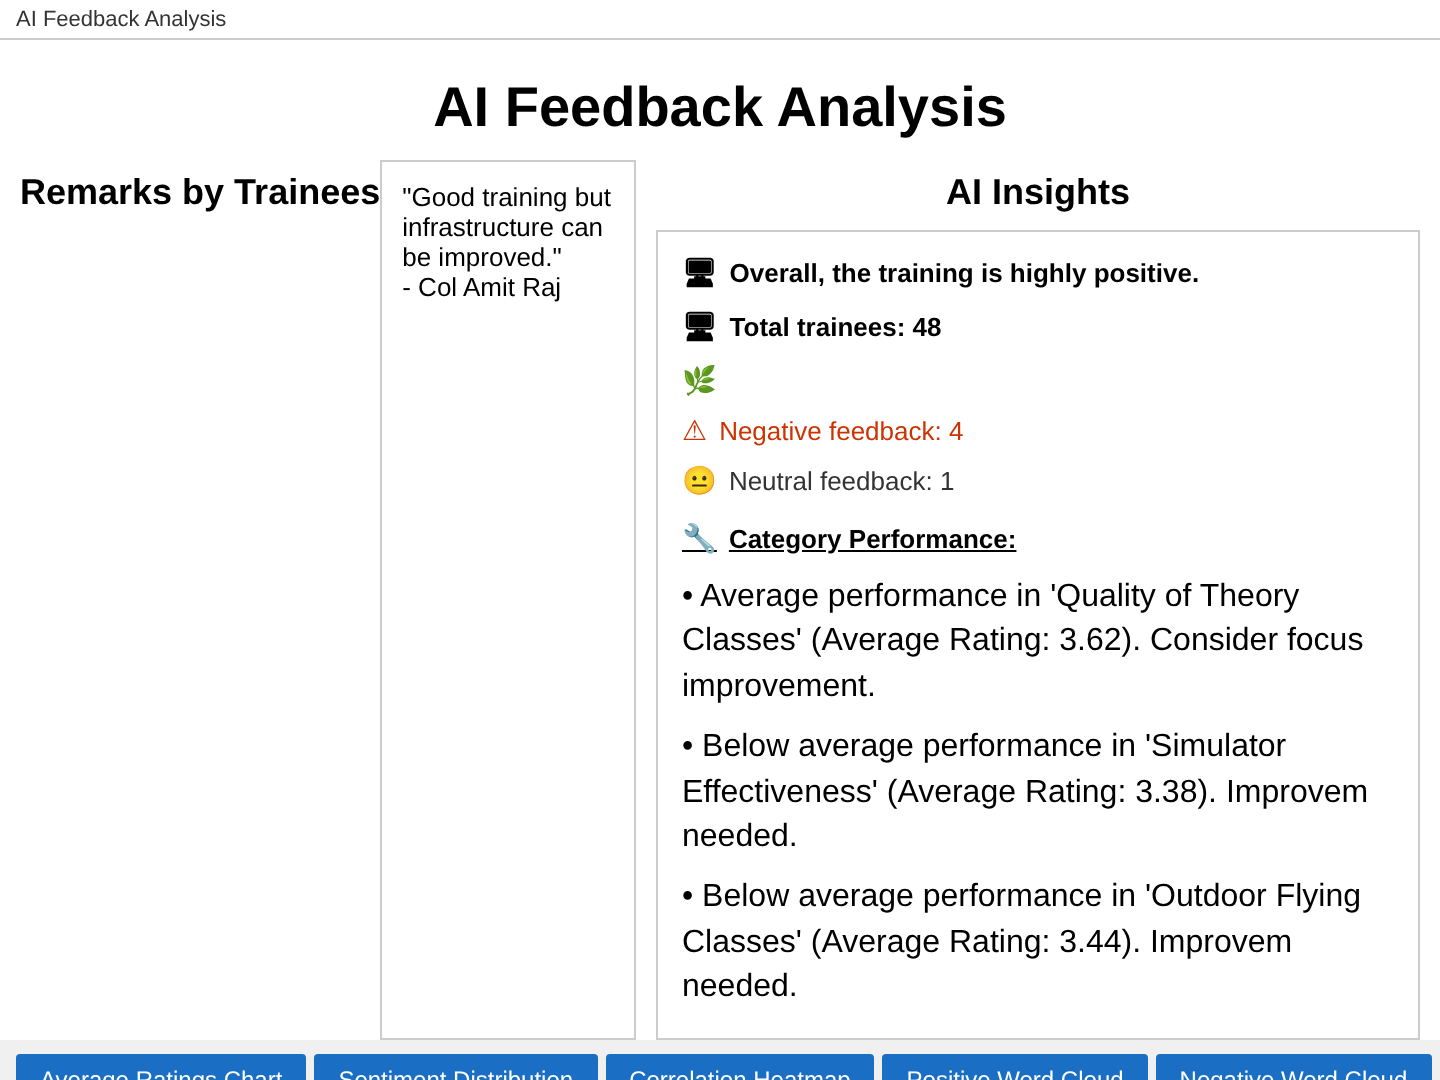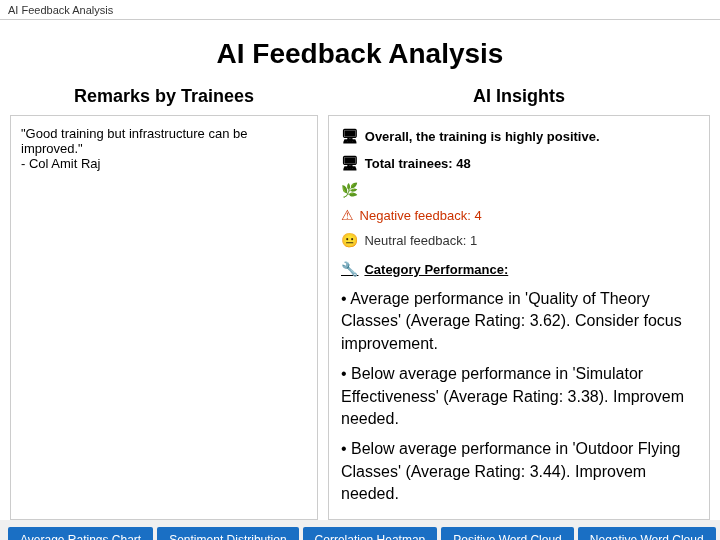--- a/index.html
+++ b/index.html
@@ -38,21 +38,21 @@
       display: flex;
       flex: 1;
       padding: 0 10px;
       gap: 10px;
       overflow: hidden;
     }
     .left-panel {
       width: 308px;
       flex-shrink: 0;
       display: flex;
-      flex-direction: column;
+      flex-direction: row;
     }
     .right-panel {
       flex: 1;
       display: flex;
       flex-direction: column;
       overflow: hidden;
     }
     .panel-title {
       font-size: 18px;
       font-weight: bold;

